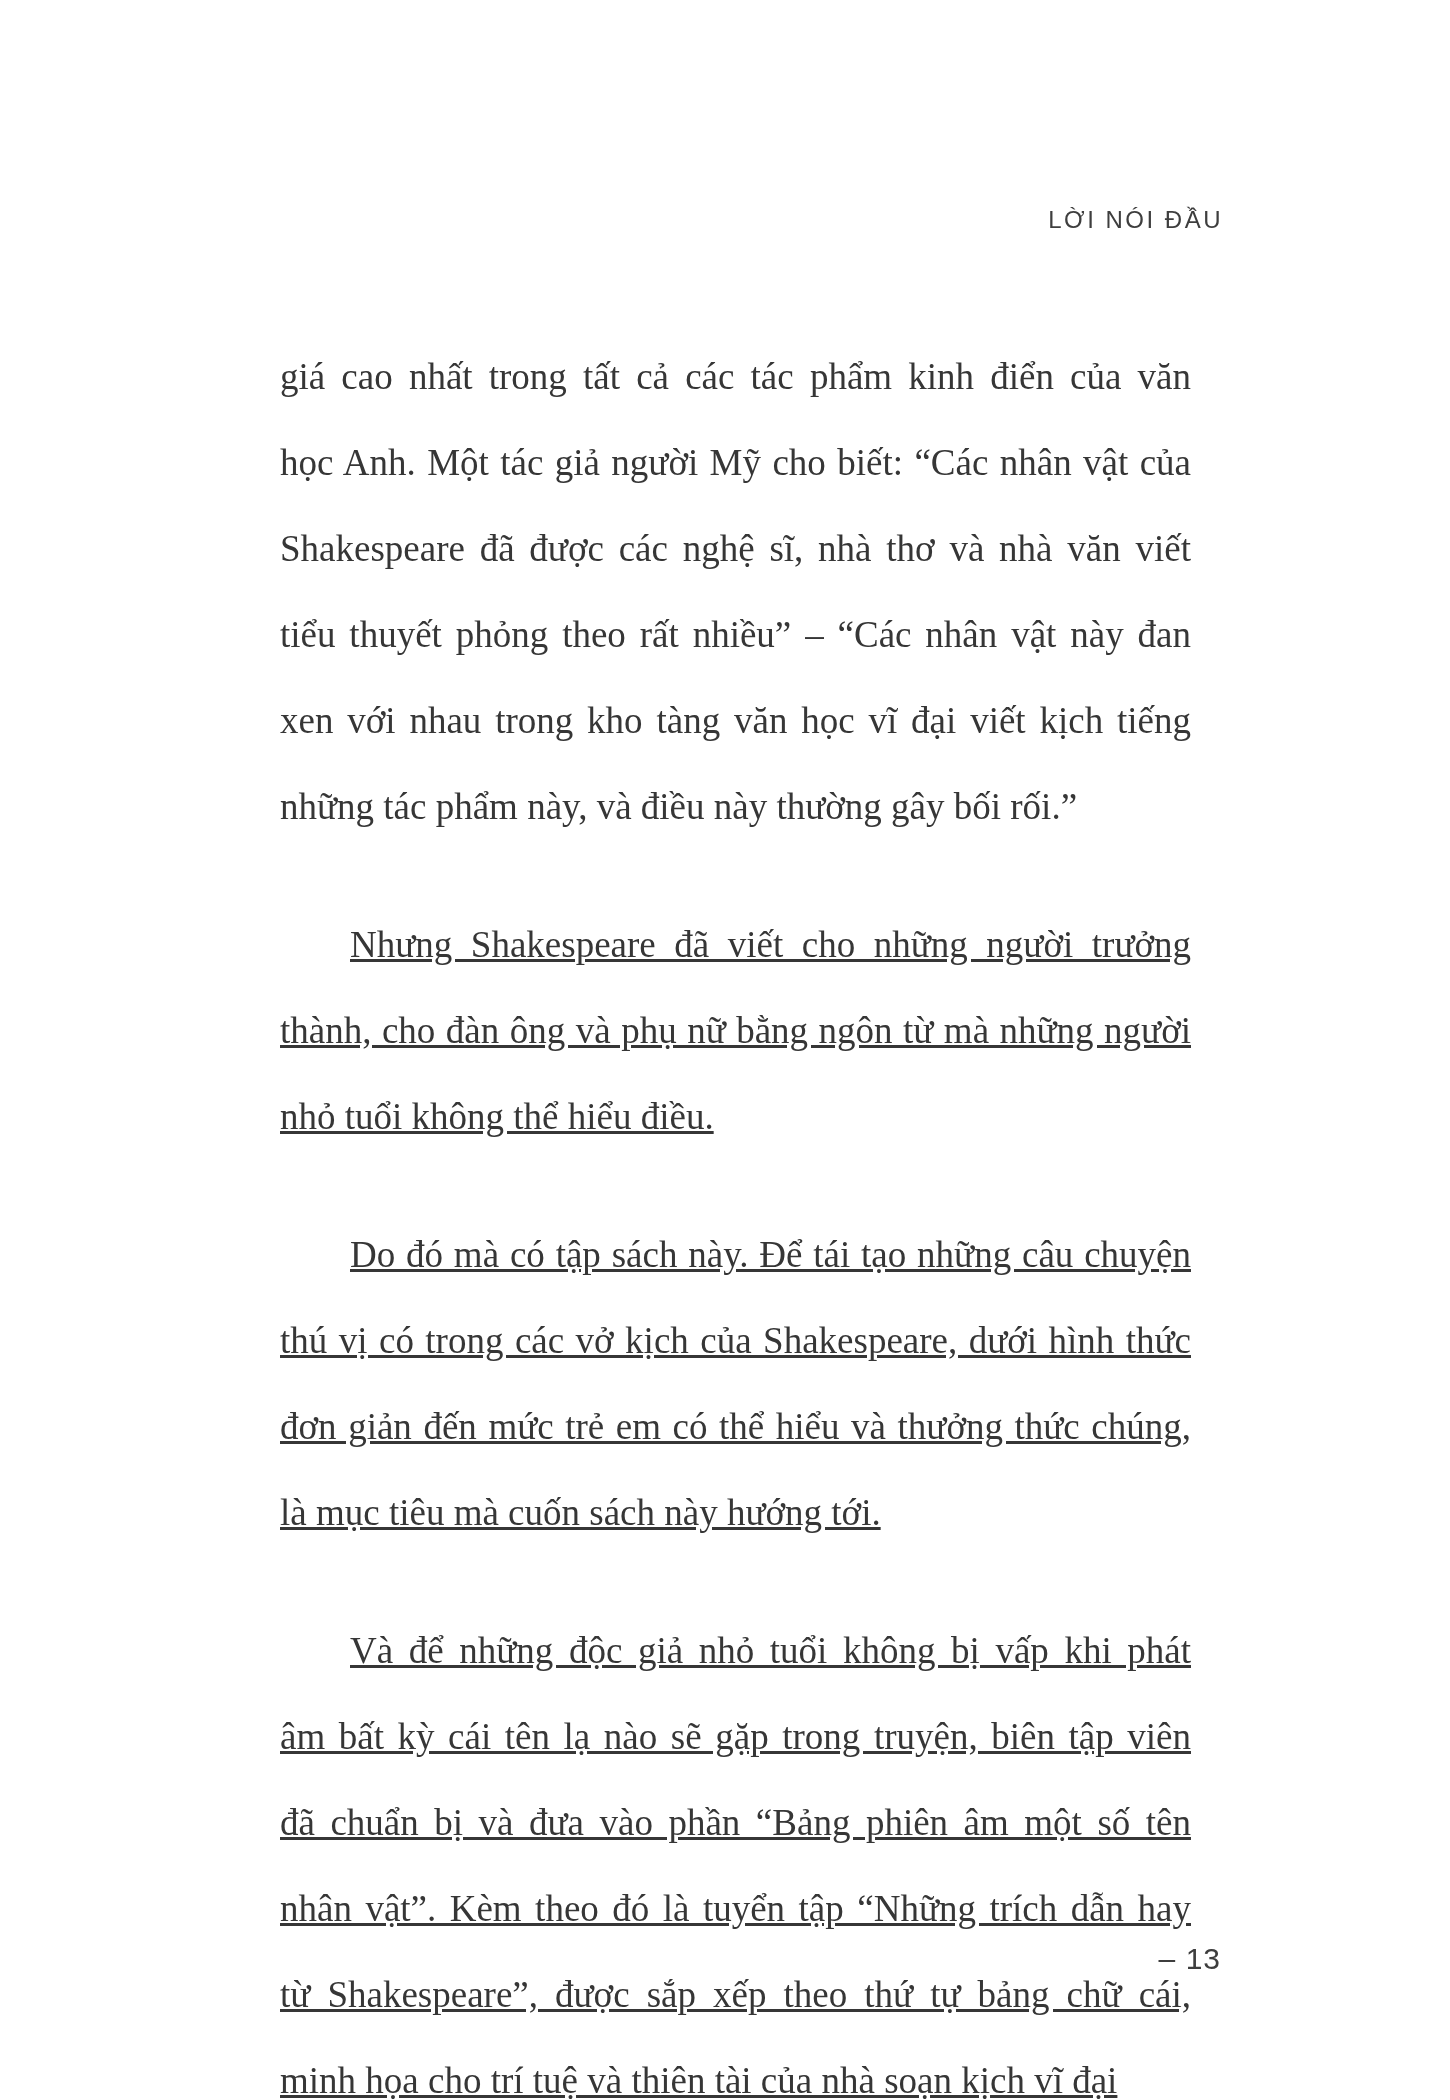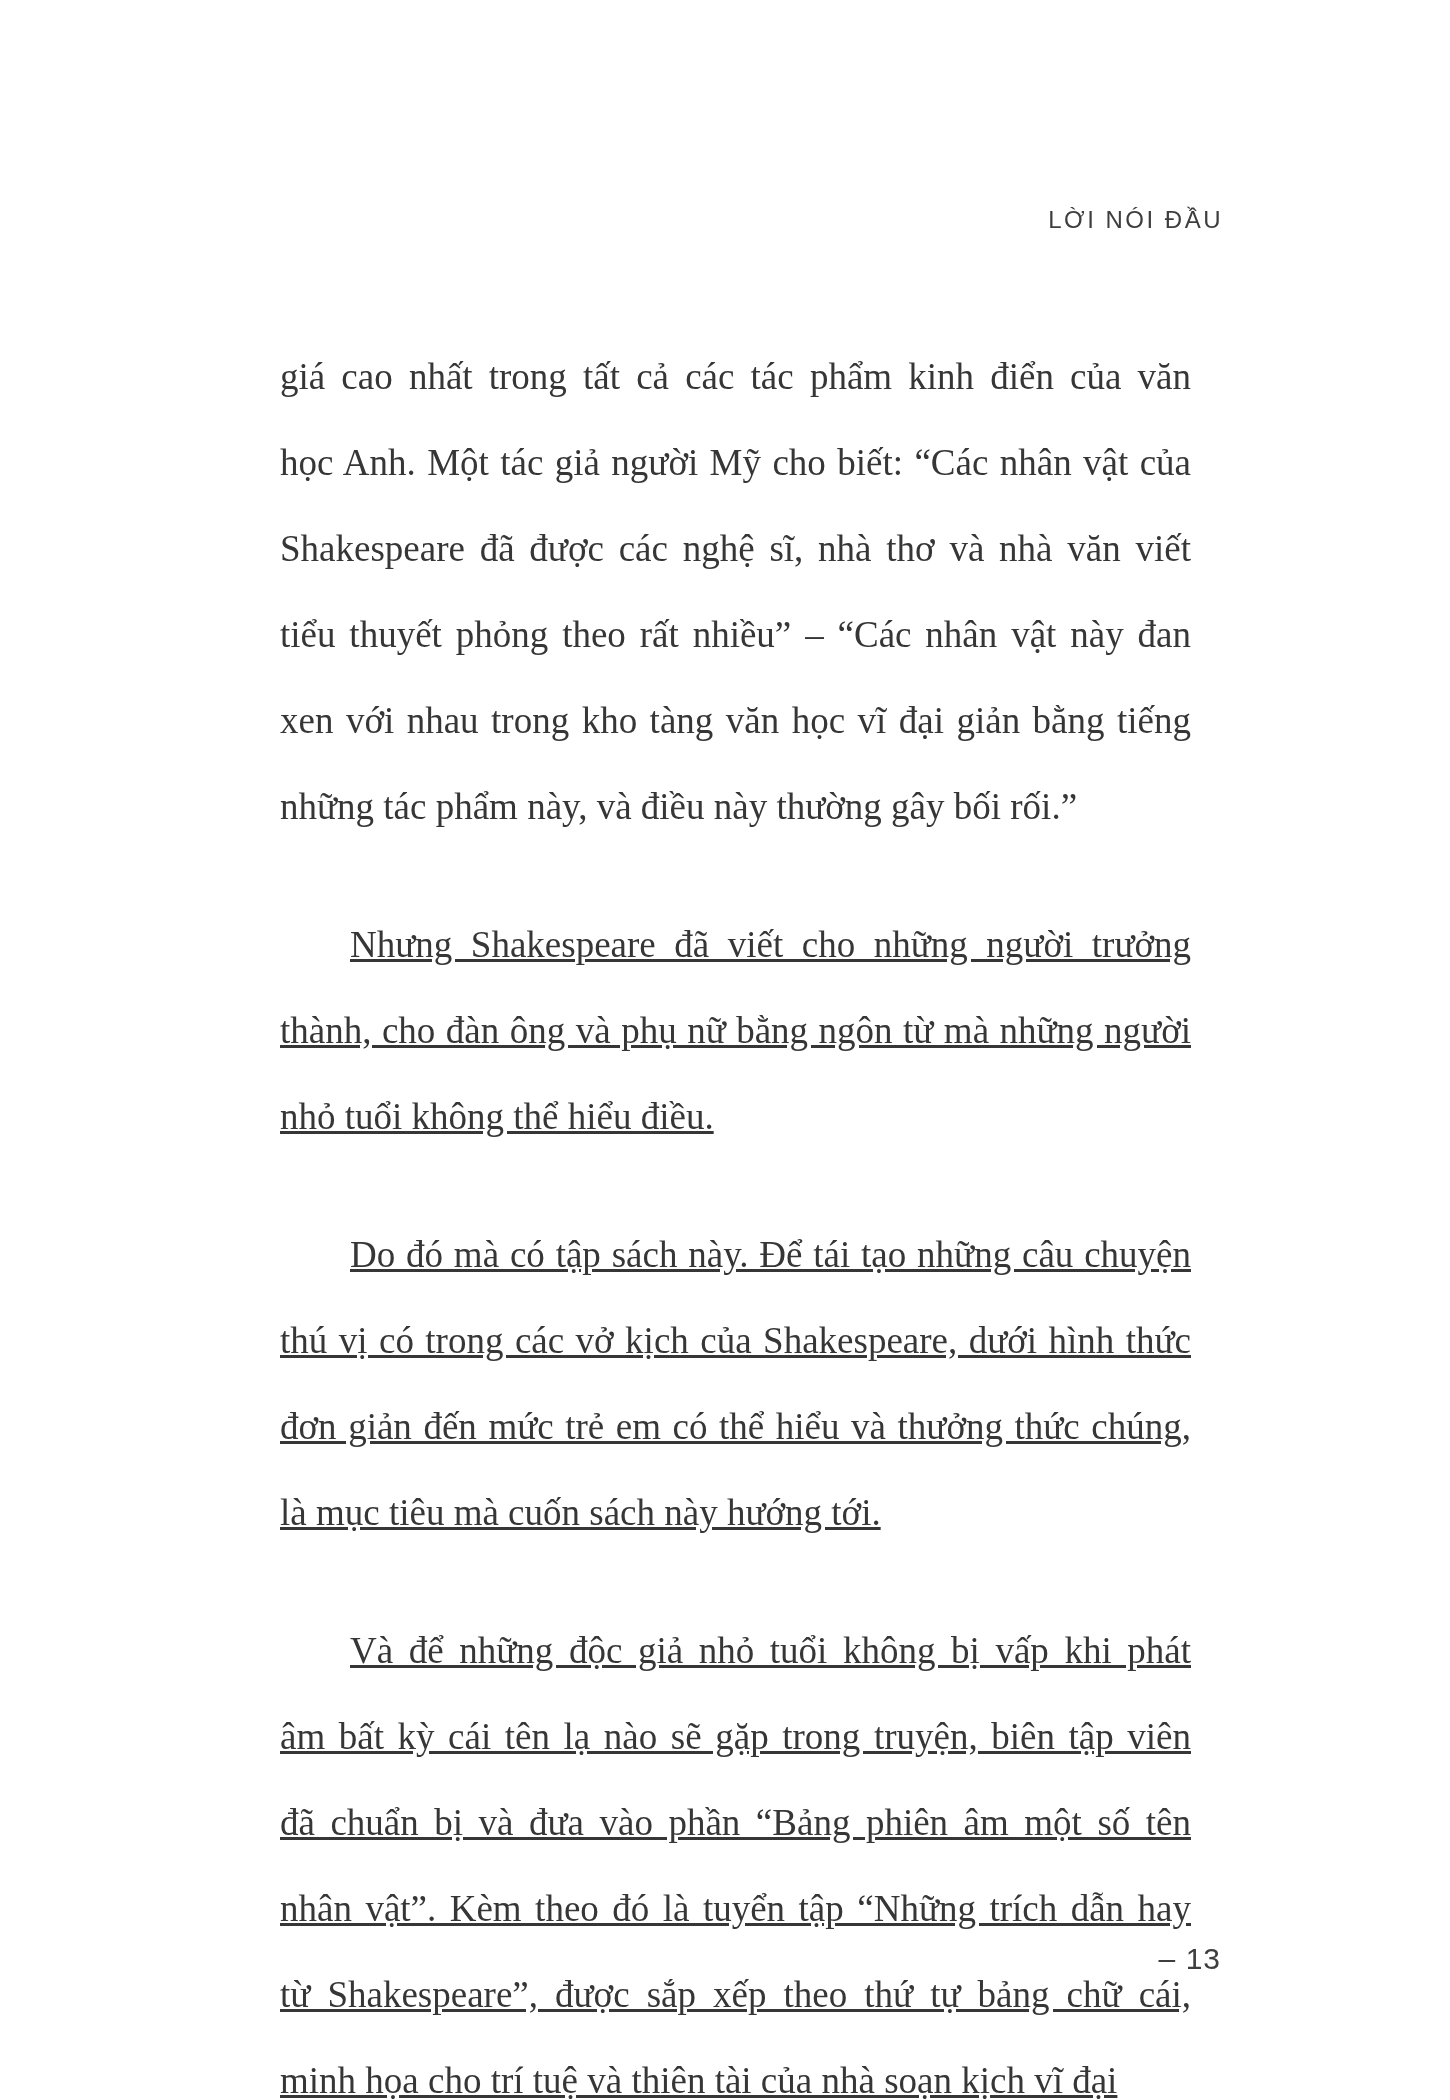--- a/index.html
+++ b/index.html
@@ -67,21 +67,21 @@
 
   <div class="running-header">LỜI NÓI ĐẦU</div>
 
   <div class="body-text">
 
     <div class="para">
       <div class="line">giá cao nhất trong tất cả các tác phẩm kinh điển của văn</div>
       <div class="line">học Anh. Một tác giả người Mỹ cho biết: “Các nhân vật của</div>
       <div class="line">Shakespeare đã được các nghệ sĩ, nhà thơ và nhà văn viết</div>
       <div class="line">tiểu thuyết phỏng theo rất nhiều” – “Các nhân vật này đan</div>
-      <div class="line">xen với nhau trong kho tàng văn học vĩ đại giản bằng tiếng</div>
+      <div class="line">xen với nhau trong kho tàng văn học vĩ đại viết kịch tiếng</div>
       <div class="line">những tác phẩm này, và điều này thường gây bối rối.”</div>
     </div>
 
     <div class="para indented">
       <div class="line">Nhưng Shakespeare đã viết cho những người trưởng</div>
       <div class="line">thành, cho đàn ông và phụ nữ bằng ngôn từ mà những người</div>
       <div class="line">nhỏ tuổi không thể hiểu điều.</div>
     </div>
 
     <div class="para indented">

